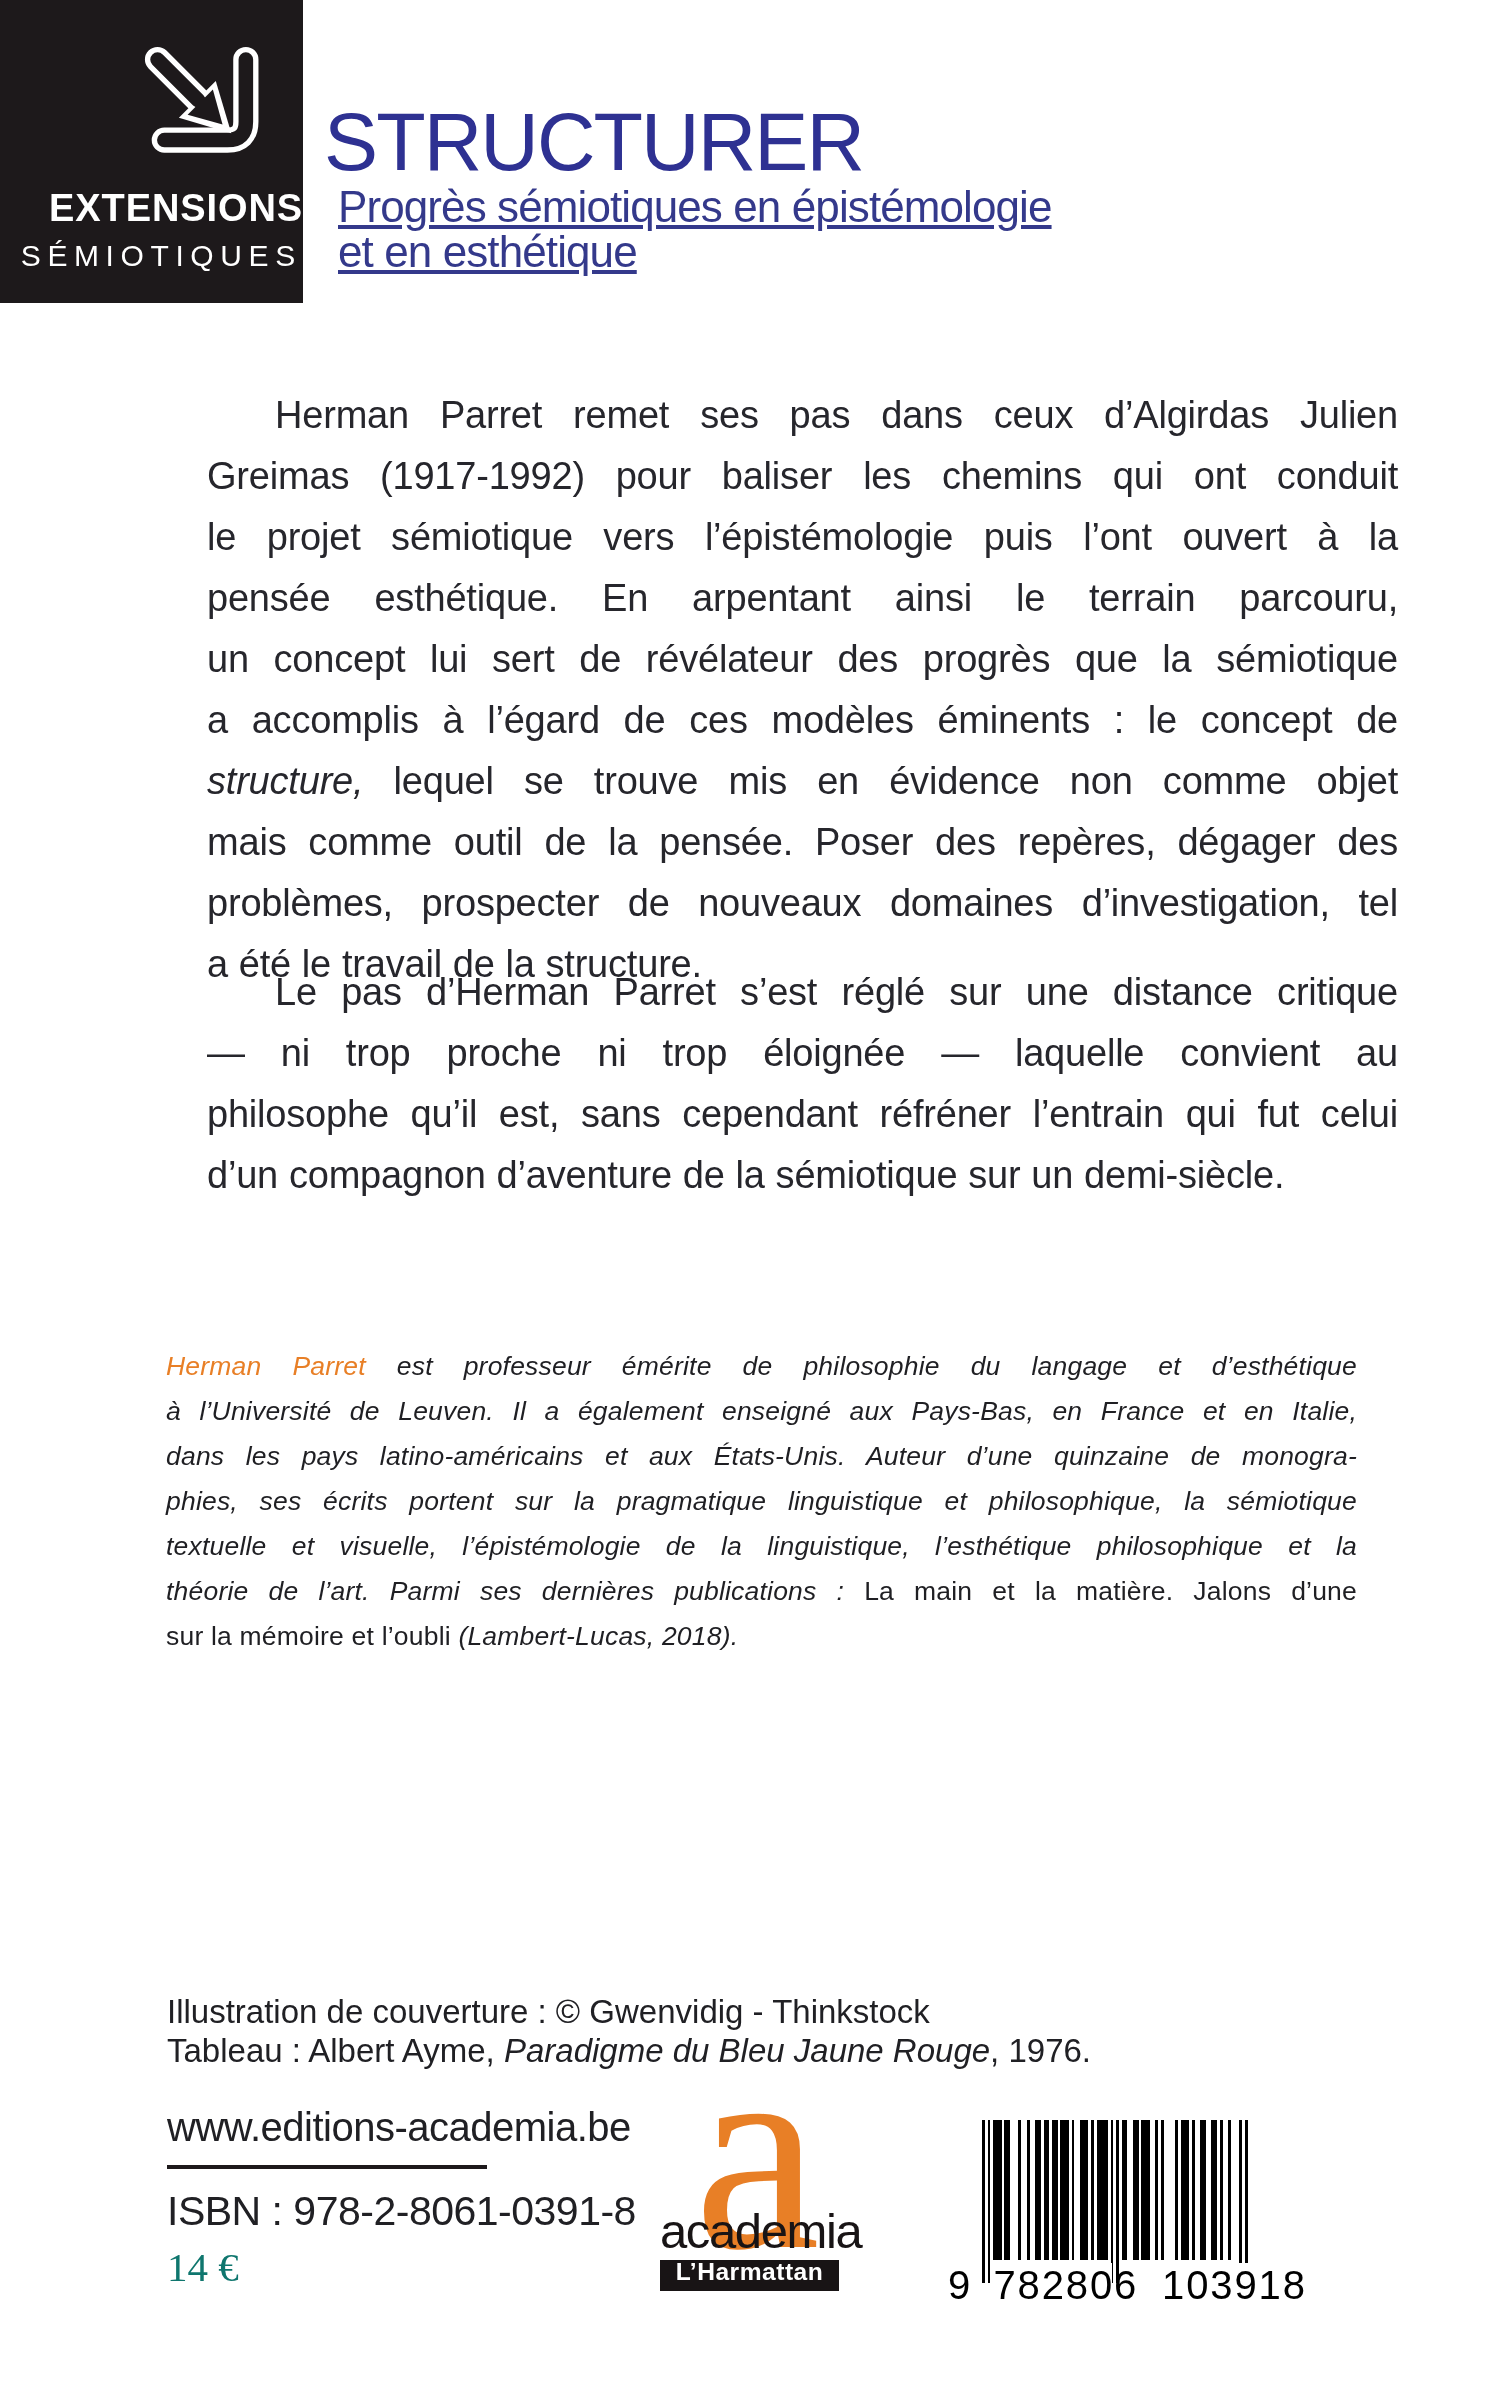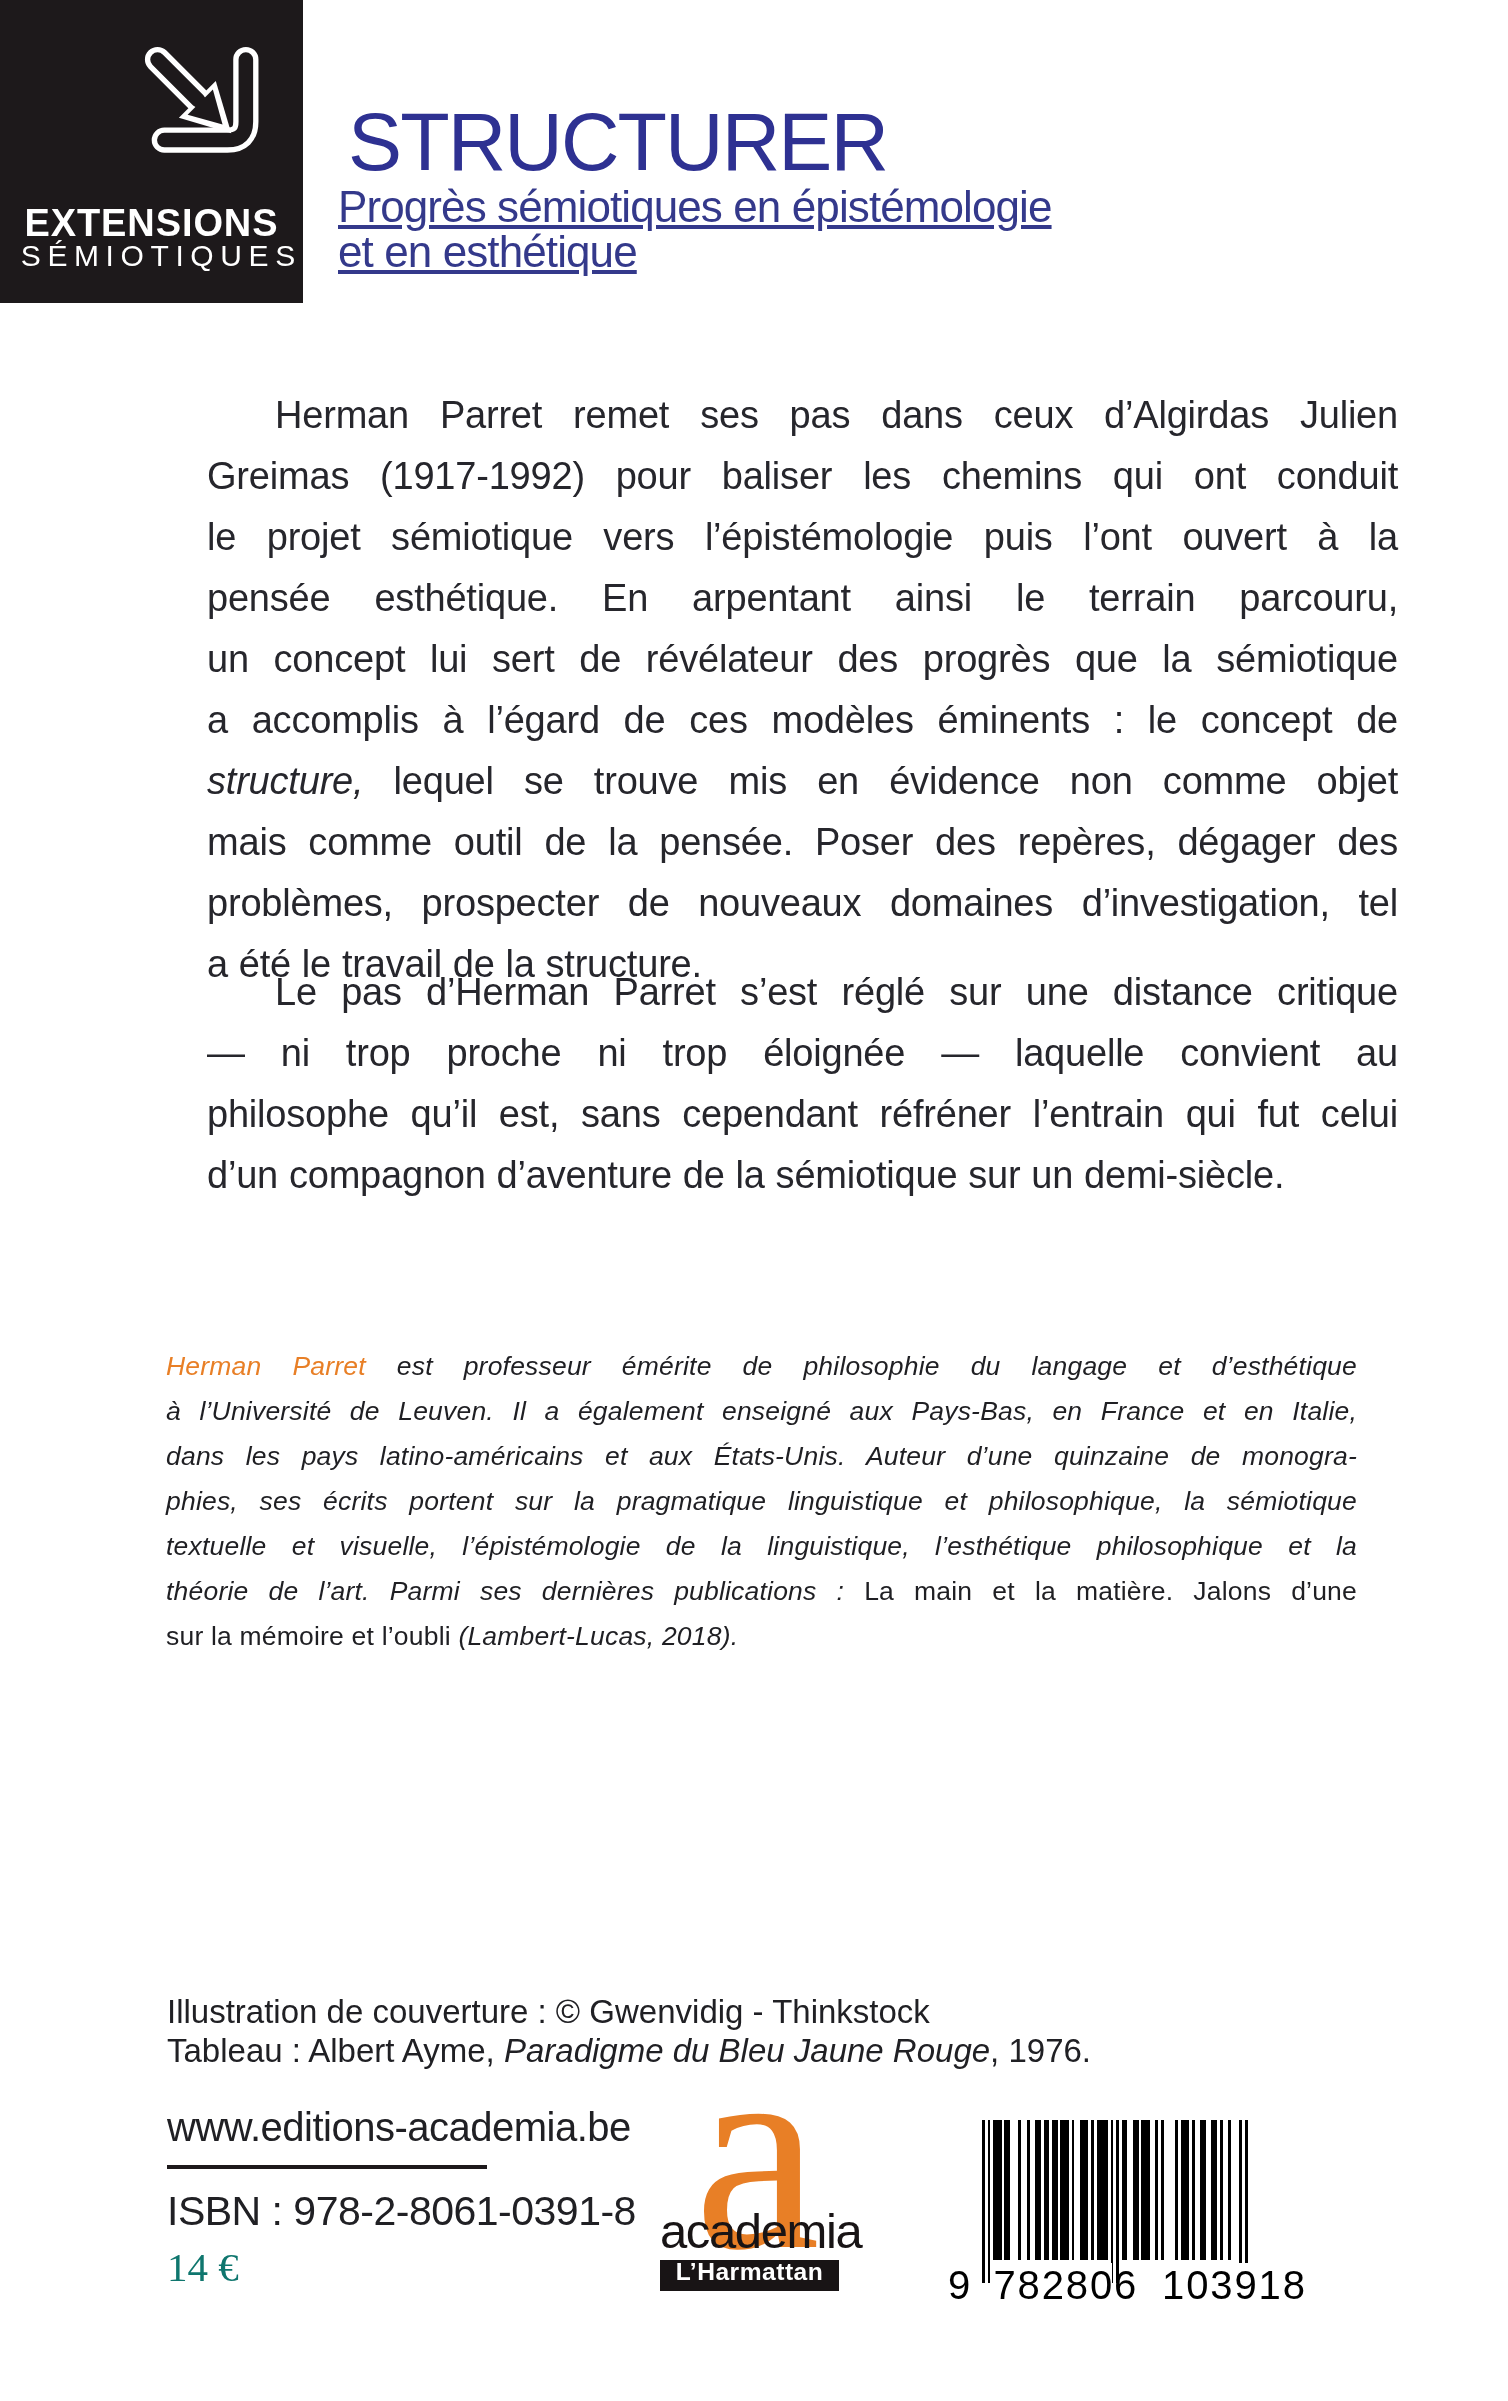--- a/index.html
+++ b/index.html
@@ -10,32 +10,32 @@
     font-family:"Liberation Sans", sans-serif;
     overflow:hidden;
   }
   
   .series-box{
     position:absolute;left:0;top:0;width:303px;height:303px;
     background:var(--box-black,#1d191b);
   }
   .series-arrow{position:absolute;left:142px;top:44px;width:132px;height:132px;}
   .series-name{
-    position:absolute;left:0;top:202px;width:303px;text-align:center;
+    position:absolute;left:0;top:187px;width:303px;text-align:right;
     color:#ffffff;font-weight:700;font-size:38px;letter-spacing:0.9px;line-height:42px;
   }
   .series-subname{
     position:absolute;left:0;top:237px;width:316px;text-align:center;
     color:#ffffff;font-weight:400;font-size:30px;letter-spacing:6.6px;text-indent:6.6px;line-height:38px;
   }
   
   .title{
     position:absolute;left:324px;top:100px;
     color:var(--title-blue,#2e3192);
-    font-size:81px;font-weight:500;letter-spacing:-1.9px;line-height:85px;margin-left:24px;
+    font-size:81px;font-weight:500;letter-spacing:-1.9px;line-height:85px;
   }
   .subtitle{
     position:absolute;left:338px;top:184px;
     color:var(--subtitle-blue,#34398b);
     font-size:44px;font-weight:400;letter-spacing:-0.9px;line-height:45px;text-decoration:underline;
   }
   
   .para{
     position:absolute;left:166px;width:1191px;
     color:var(--body-ink,#26262c);

